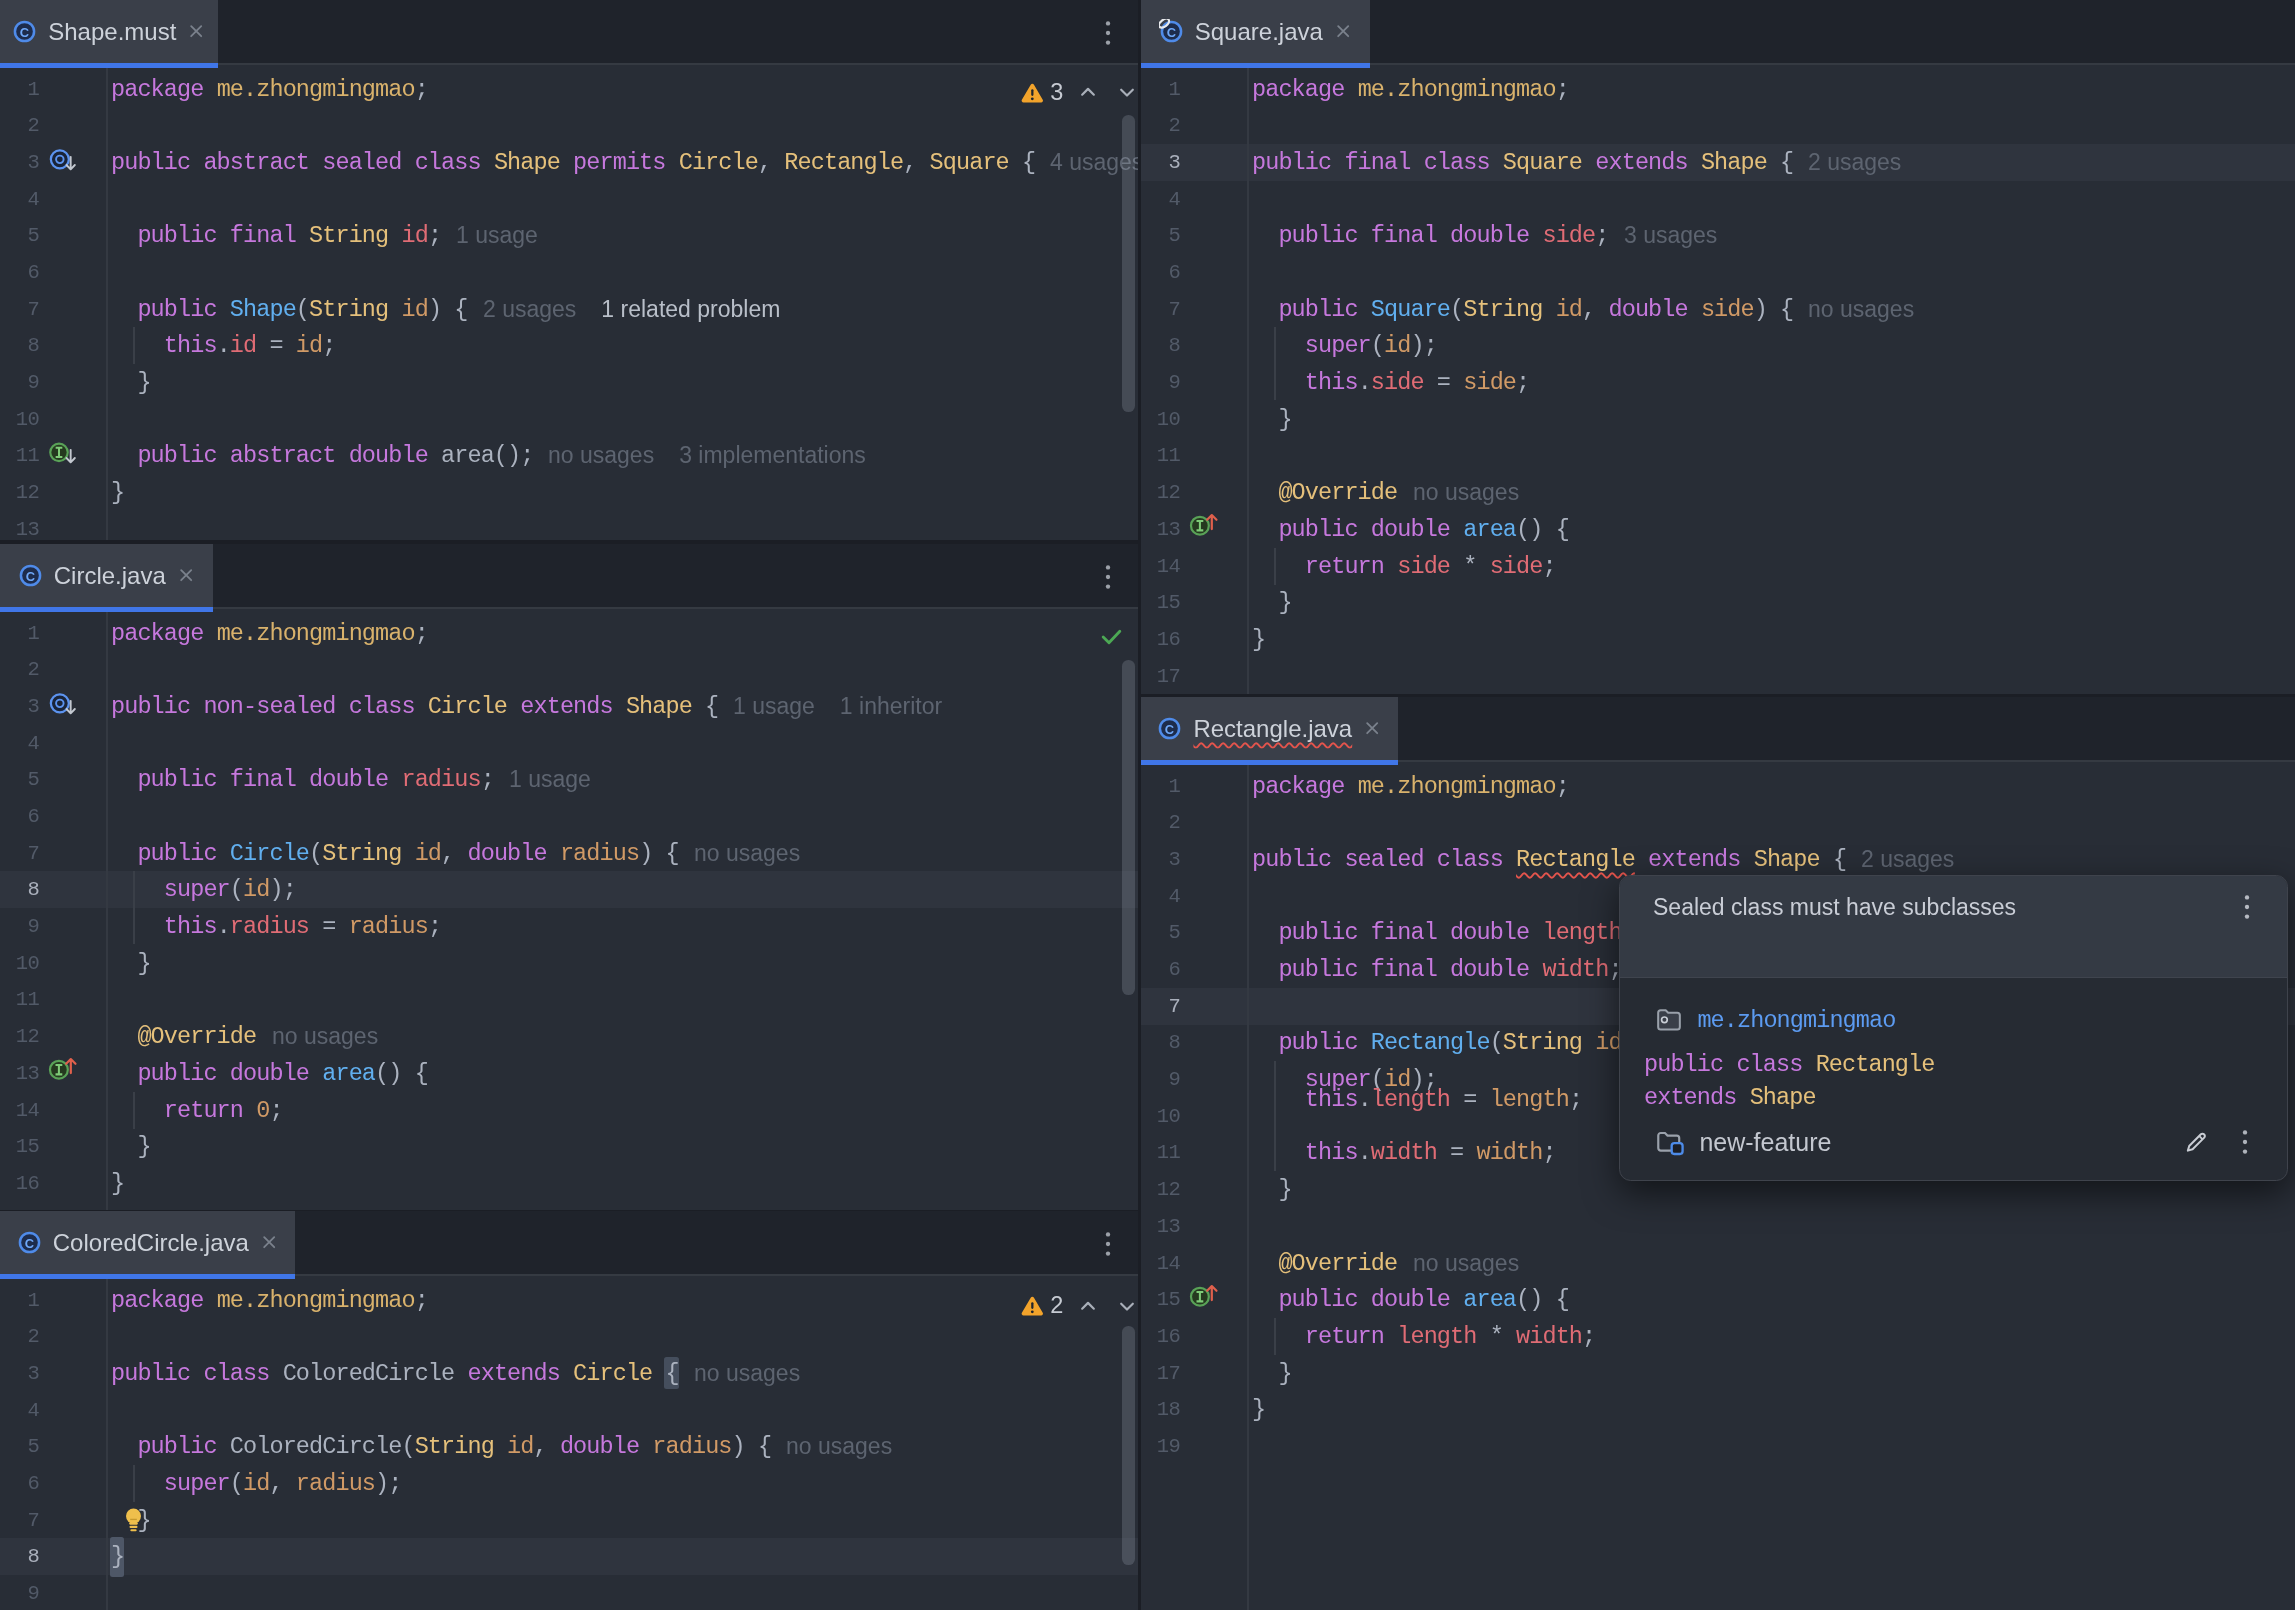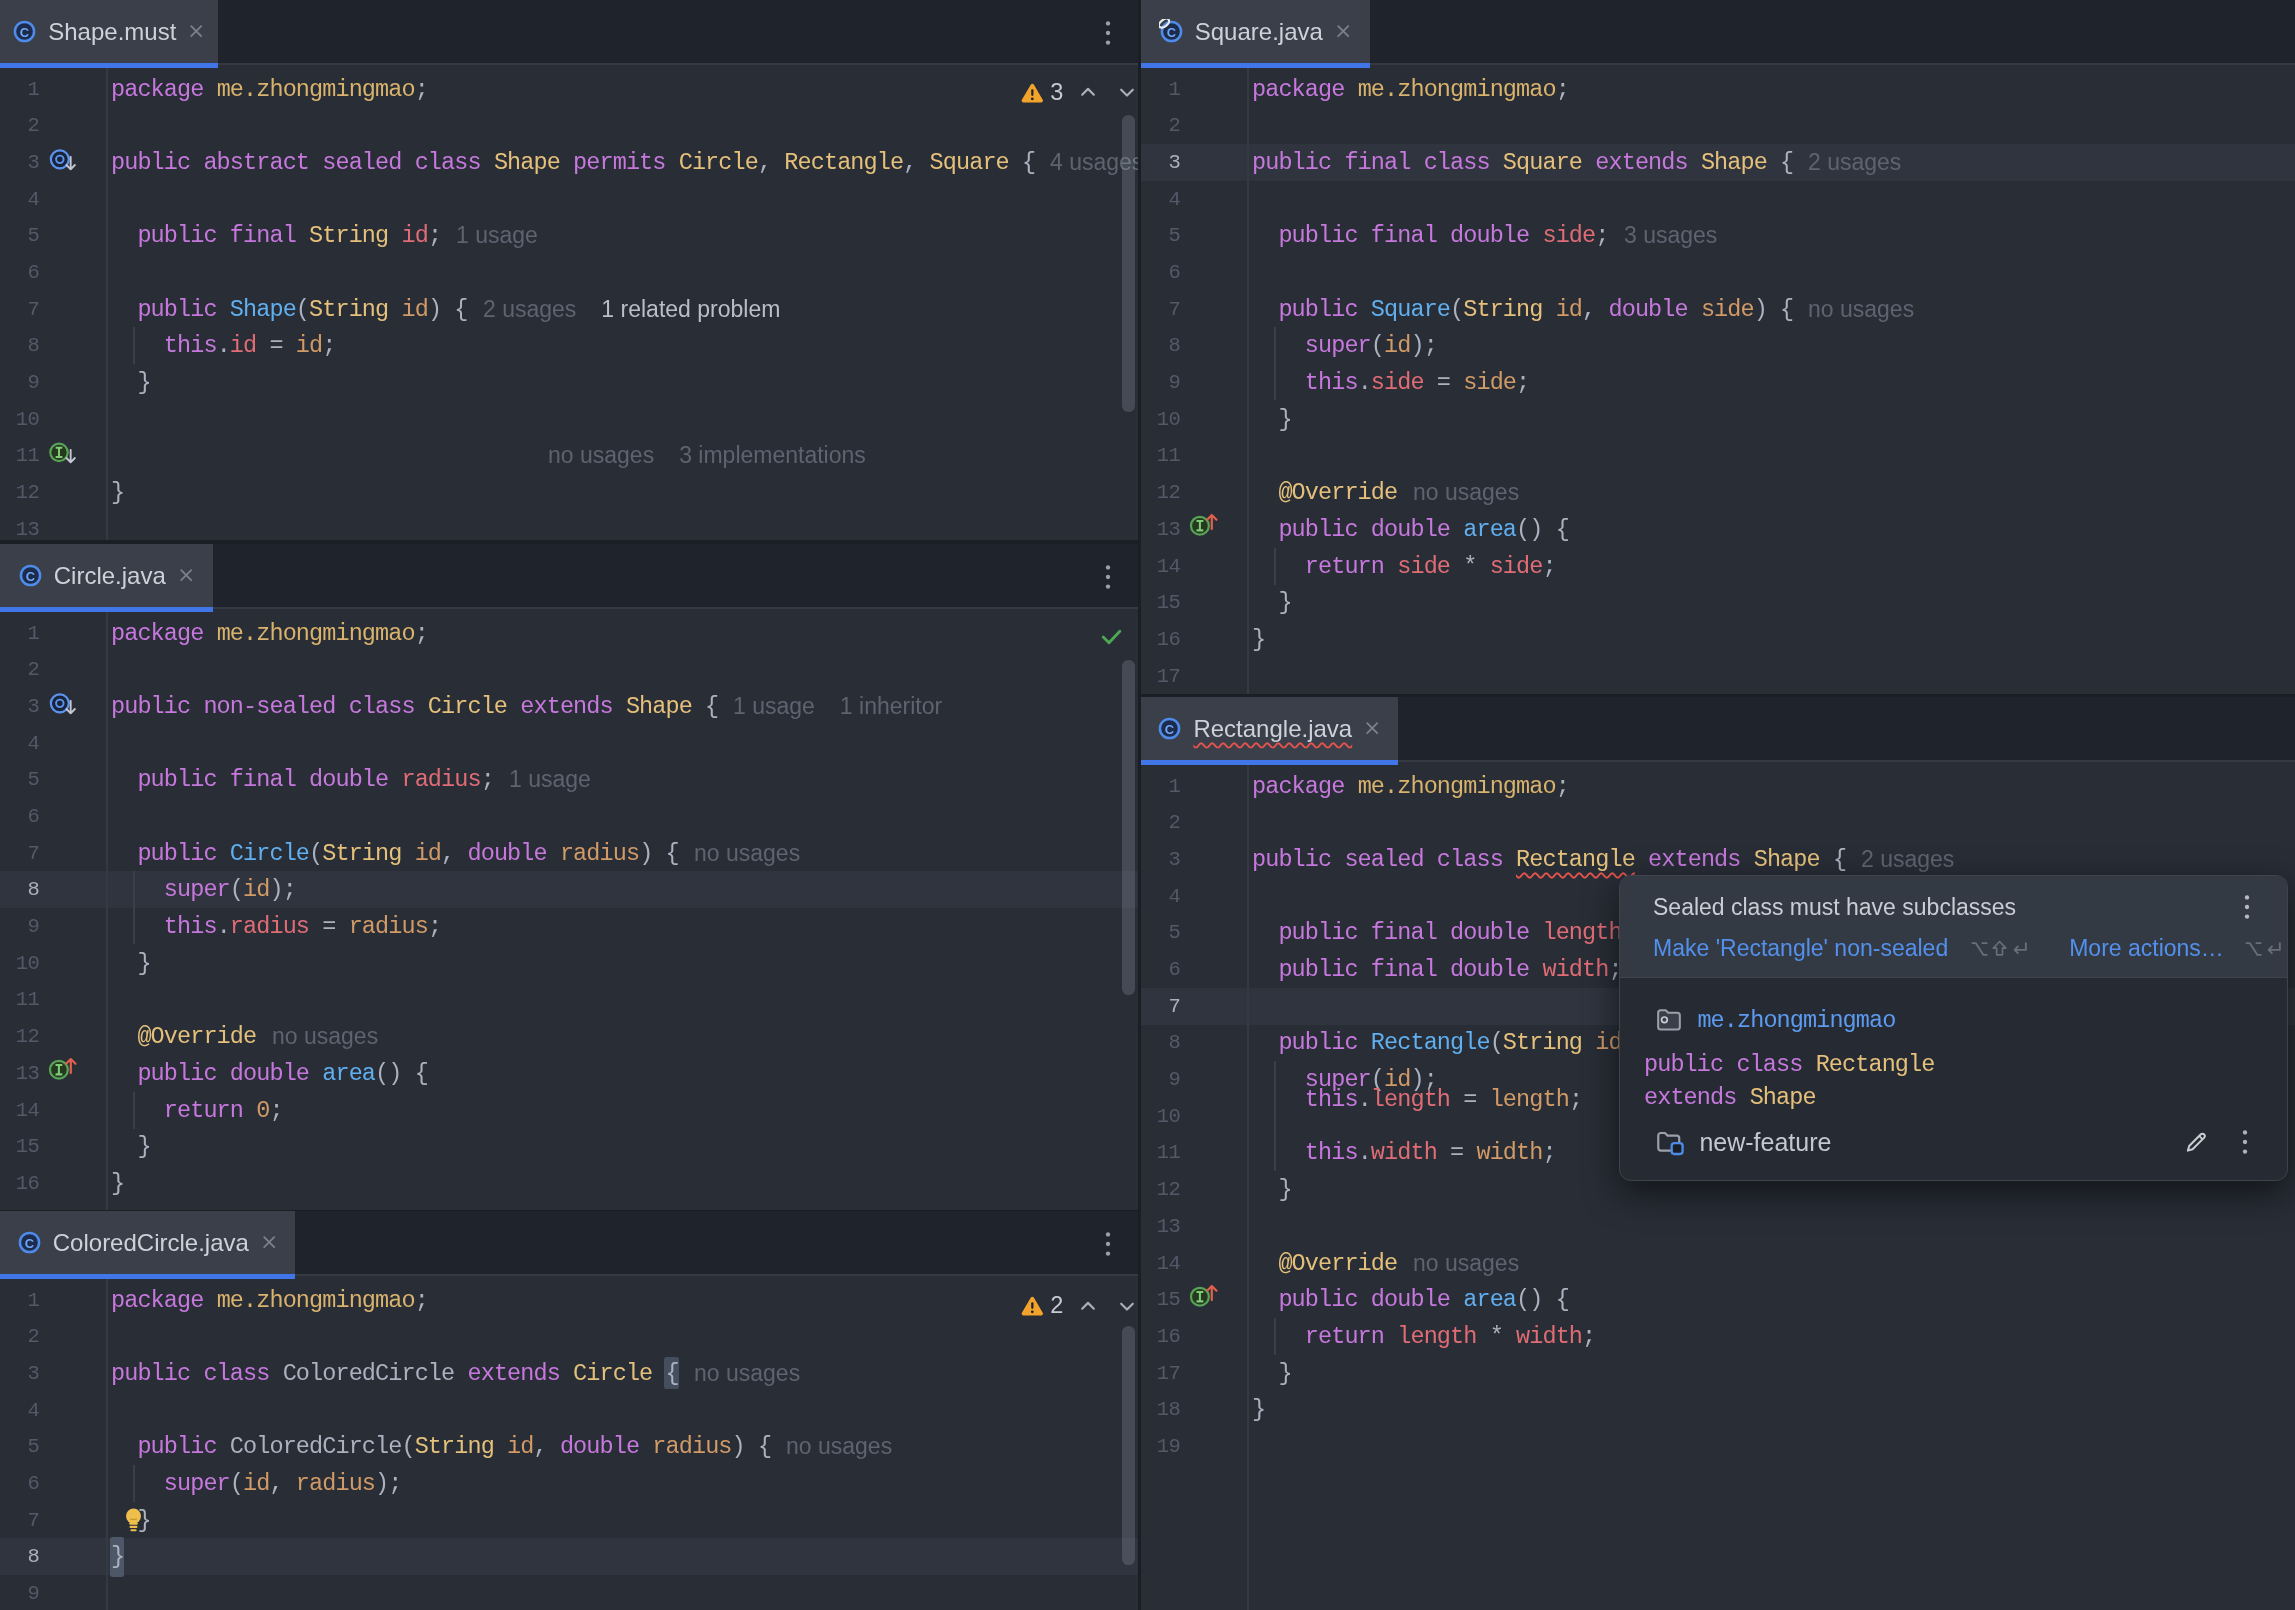--- a/index.html
+++ b/index.html
@@ -88,20 +88,21 @@
           <path d="M10 10.5 L18 10.5 M14 10.5 L14 21.5 M10 21.5 L18 21.5" stroke="#7FCB78" stroke-width="2.4"></path>
           <path d="M28 13 L28 27.5 M23 22.8 L28 28 L33 22.8" fill="none" stroke="#C3C8D0" stroke-width="2.3" stroke-linecap="round" stroke-linejoin="round"></path>
         </svg></div>
 <div class="guide" style="top:259px;height:37px"></div>
 <div class="cl" style="top:2.5px"><span class="k">package</span><span class="d"> </span><span class="q">me.zhongmingmao</span><span class="d">;</span></div>
 <div class="cl" style="top:76px"><span class="k">public abstract sealed class</span><span class="d"> </span><span class="t">Shape</span><span class="d"> </span><span class="k">permits</span><span class="d"> </span><span class="t">Circle</span><span class="d">, </span><span class="t">Rectangle</span><span class="d">, </span><span class="t">Square</span><span class="d"> {</span></div>
 <div class="cl" style="top:149px"><span class="d">  </span><span class="k">public final</span><span class="d"> </span><span class="t">String</span><span class="d"> </span><span class="f">id</span><span class="d">;</span></div>
 <div class="cl" style="top:223px"><span class="d">  </span><span class="k">public</span><span class="d"> </span><span class="m">Shape</span><span class="d">(</span><span class="t">String</span><span class="d"> </span><span class="p">id</span><span class="d">) {</span></div>
 <div class="cl" style="top:259px"><span class="d">    </span><span class="k">this</span><span class="d">.</span><span class="f">id</span><span class="d"> = </span><span class="p">id</span><span class="d">;</span></div>
 <div class="cl" style="top:296px"><span class="d">  }</span></div>
+<div class="cl" style="top:369px"><span class="d">  </span><span class="k">public abstract double</span><span class="d"> area();</span></div>
 <div class="cl" style="top:406px"><span class="d">}</span></div>
 <div class="inlay" style="left:1050px;top:76px"><span>4 usages</span></div>
 <div class="inlay" style="left:456px;top:149px"><span>1 usage</span></div>
 <div class="inlay" style="left:483px;top:223px"><span>2 usages</span><span class="inlay-gap"></span><span class="ib">1 related problem</span></div>
 <div class="inlay" style="left:548px;top:369px"><span>no usages</span><span class="inlay-gap"></span><span>3 implementations</span></div>
 <div class="widget" style="top:11px">
         <svg width="22.6" height="20" viewBox="0 0 27 24">
           <path d="M11.6 2.0 a2.3 2.3 0 0 1 3.9 0 L26 20 a2.2 2.2 0 0 1 -1.9 3.3 L2.97 23.3 A2.2 2.2 0 0 1 1 20 Z" fill="#F2A32B"></path>
           <rect x="12.2" y="7.5" width="2.7" height="8" rx="1.3" fill="#20242C"></rect>
           <circle cx="13.5" cy="19" r="1.7" fill="#20242C"></circle>
@@ -389,47 +390,20 @@
 </div>
   </div>
 <div class="popup">
 <div class="ptop">
 <div class="ptitle">Sealed class must have subclasses</div>
 <div style="position:absolute;right:35px;top:15px"><svg width="10" height="32" viewBox="0 0 12 38">
           <circle cx="6" cy="7.5" r="2.6" fill="#B6BAC2"></circle>
           <circle cx="6" cy="19" r="2.6" fill="#B6BAC2"></circle>
           <circle cx="6" cy="30.5" r="2.6" fill="#B6BAC2"></circle>
         </svg></div>
-<div class="pactions">
-        <span class="plink">Make 'Rectangle' non-sealed</span>
-        <span class="psc" style="margin-left:22px">
-          <svg width="60" height="22" viewBox="0 0 72 26">
-            <g transform="translate(0 0)">
-              <path d="M2 6 L7 6 L16 20 L21 20 M14 6 L21 6" stroke="#676E79" stroke-width="2.2" fill="none"></path>
-            </g>
-            <g transform="translate(24 0)">
-              <path d="M11.5 4 L19 12 L15 12 L15 20 L8 20 L8 12 L4 12 Z" stroke="#676E79" stroke-width="2" fill="none" stroke-linejoin="round"></path>
-            </g>
-            <g transform="translate(48 0)">
-              <path d="M19 6 L19 14 L6 14 M9.5 10 L5.5 14 L9.5 18" stroke="#676E79" stroke-width="2.2" fill="none" stroke-linecap="round" stroke-linejoin="round"></path>
-            </g>
-          </svg>
-        </span>
-        <span class="plink" style="margin-left:39px">More actions…</span>
-        <span class="psc" style="margin-left:20px">
-          <svg width="40" height="22" viewBox="0 0 48 26">
-            <g transform="translate(0 0)">
-              <path d="M2 6 L7 6 L16 20 L21 20 M14 6 L21 6" stroke="#676E79" stroke-width="2.2" fill="none"></path>
-            </g>
-            <g transform="translate(24 0)">
-              <path d="M19 6 L19 14 L6 14 M9.5 10 L5.5 14 L9.5 18" stroke="#676E79" stroke-width="2.2" fill="none" stroke-linecap="round" stroke-linejoin="round"></path>
-            </g>
-          </svg>
-        </span>
-      </div>
 </div>
 <div class="pdoc">
 <div class="prow" style="top:28px">
         <span class="picon">
           <svg width="30" height="28.5" viewBox="0 0 36 34">
             <path d="M5 8 a3 3 0 0 1 3 -3 L14 5 L17 8 L28 8 a3 3 0 0 1 3 3 L31 25 a3 3 0 0 1 -3 3 L8 28 a3 3 0 0 1 -3 -3 Z" fill="#3A3F49" stroke="#9AA1AB" stroke-width="2.4"></path>
             <circle cx="12.5" cy="16.5" r="3.4" fill="none" stroke="#C9CED6" stroke-width="2"></circle>
           </svg>
         </span>
         <span class="ppkg">me.zhongmingmao</span>

